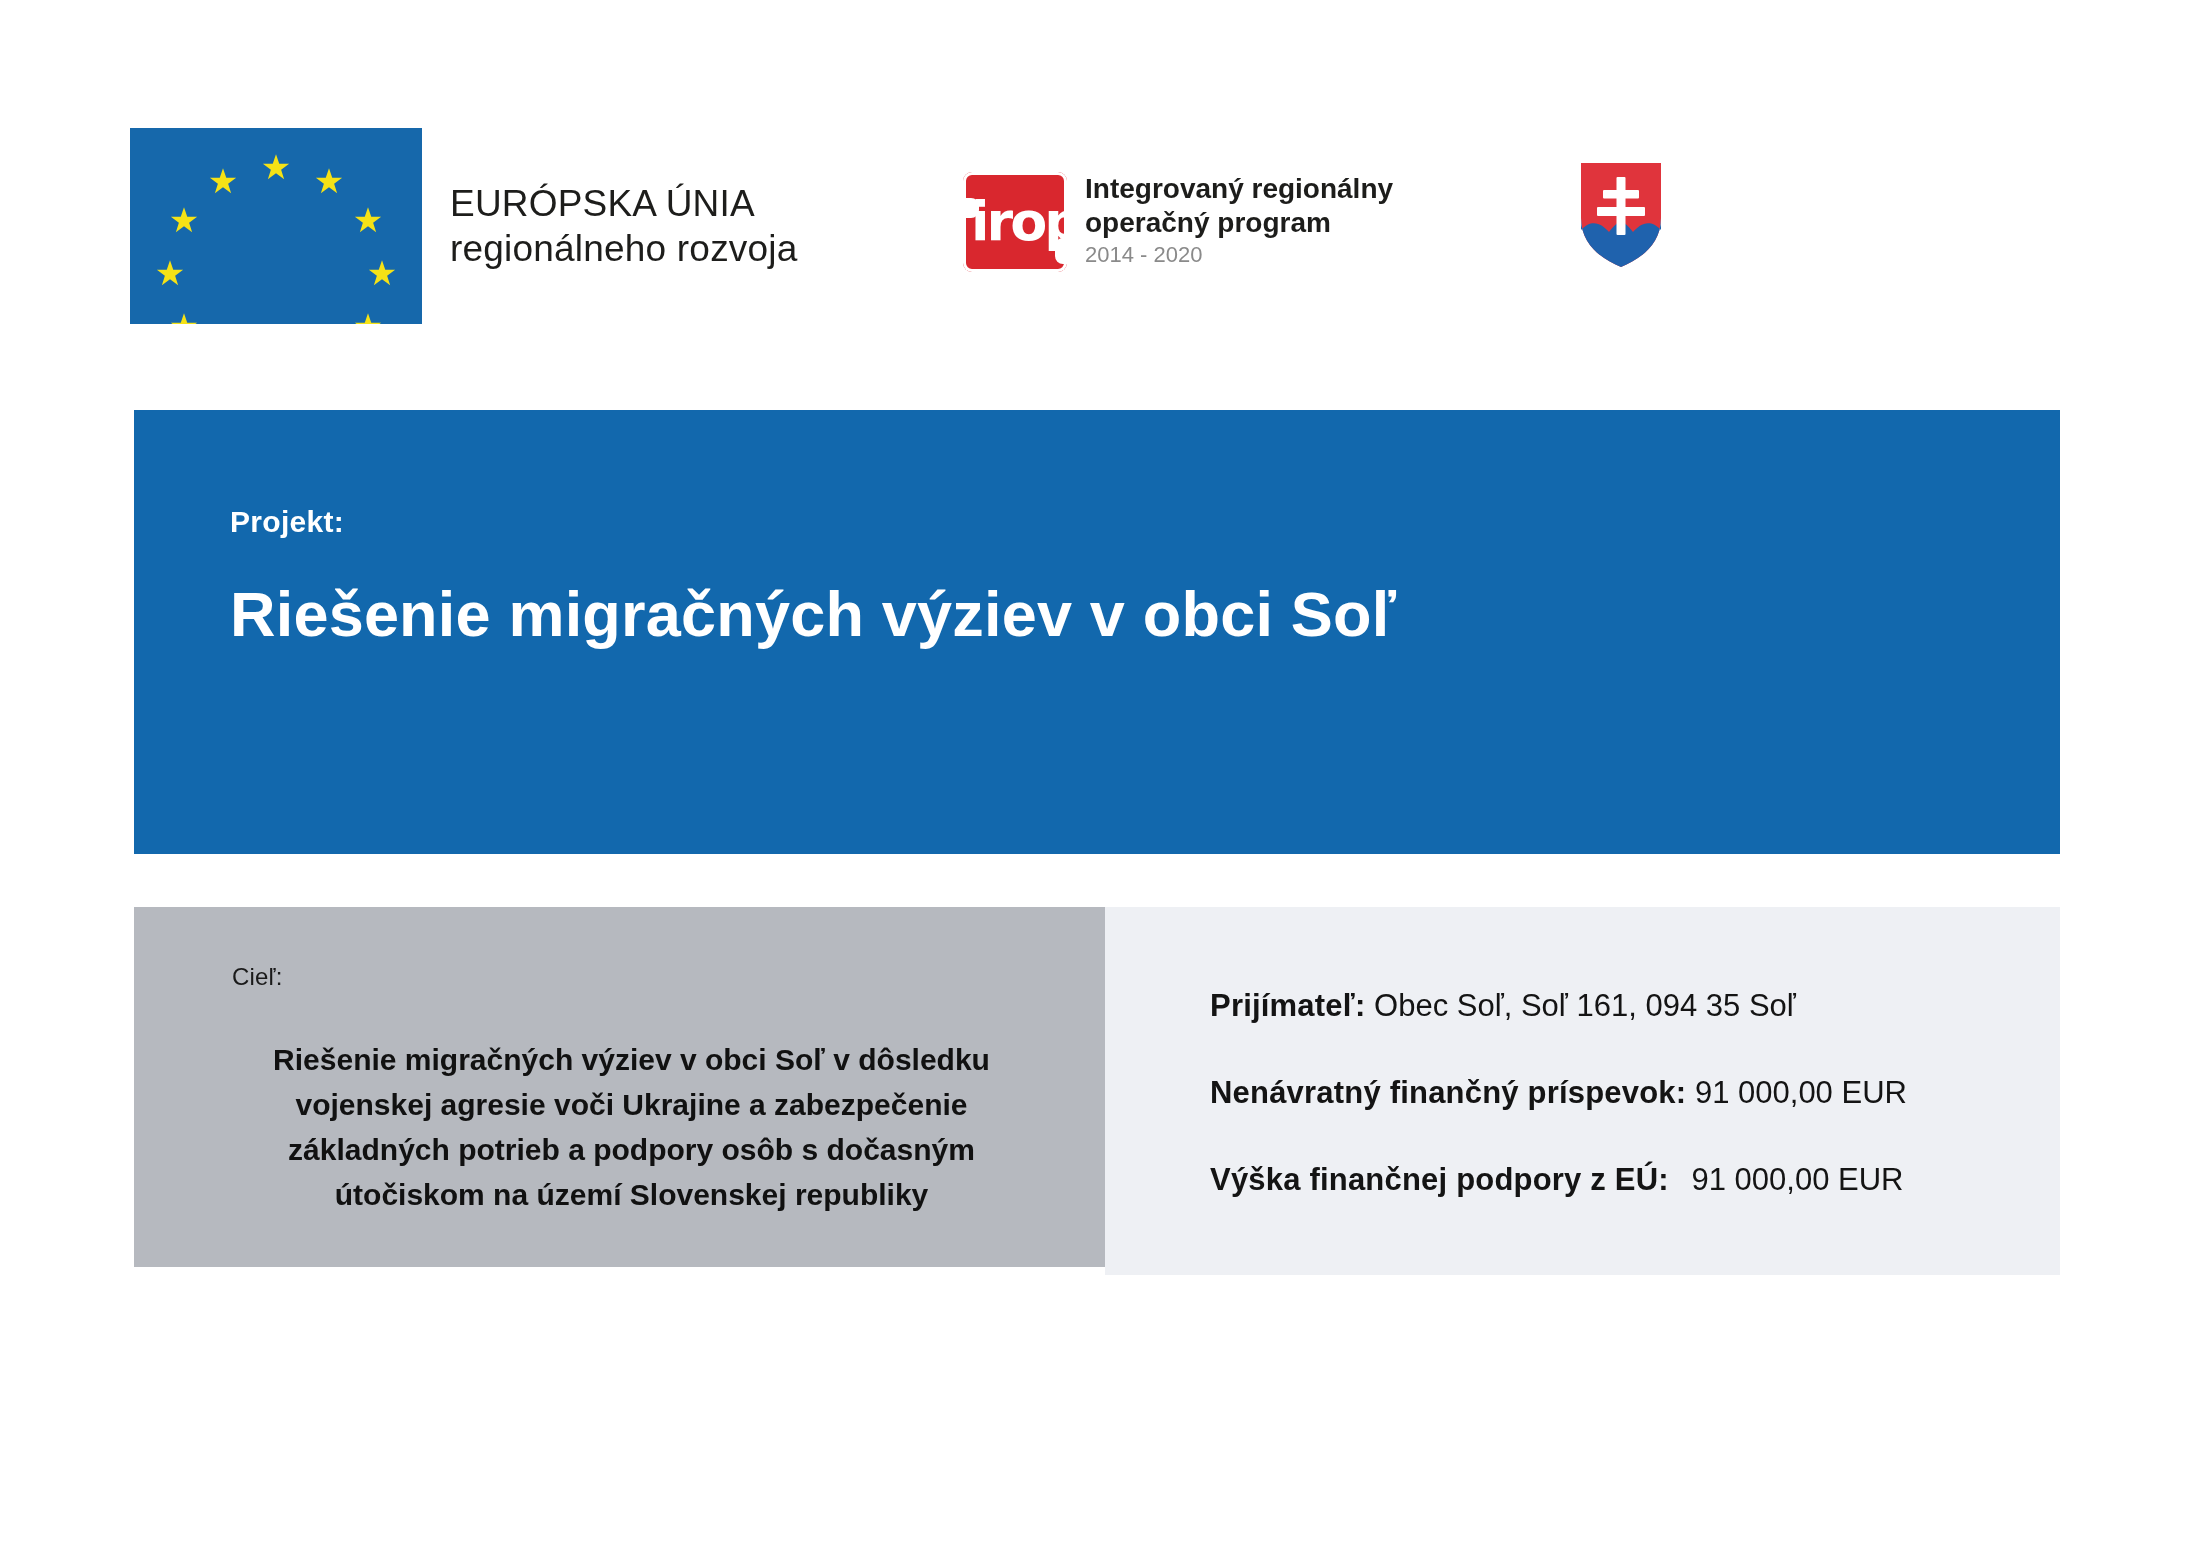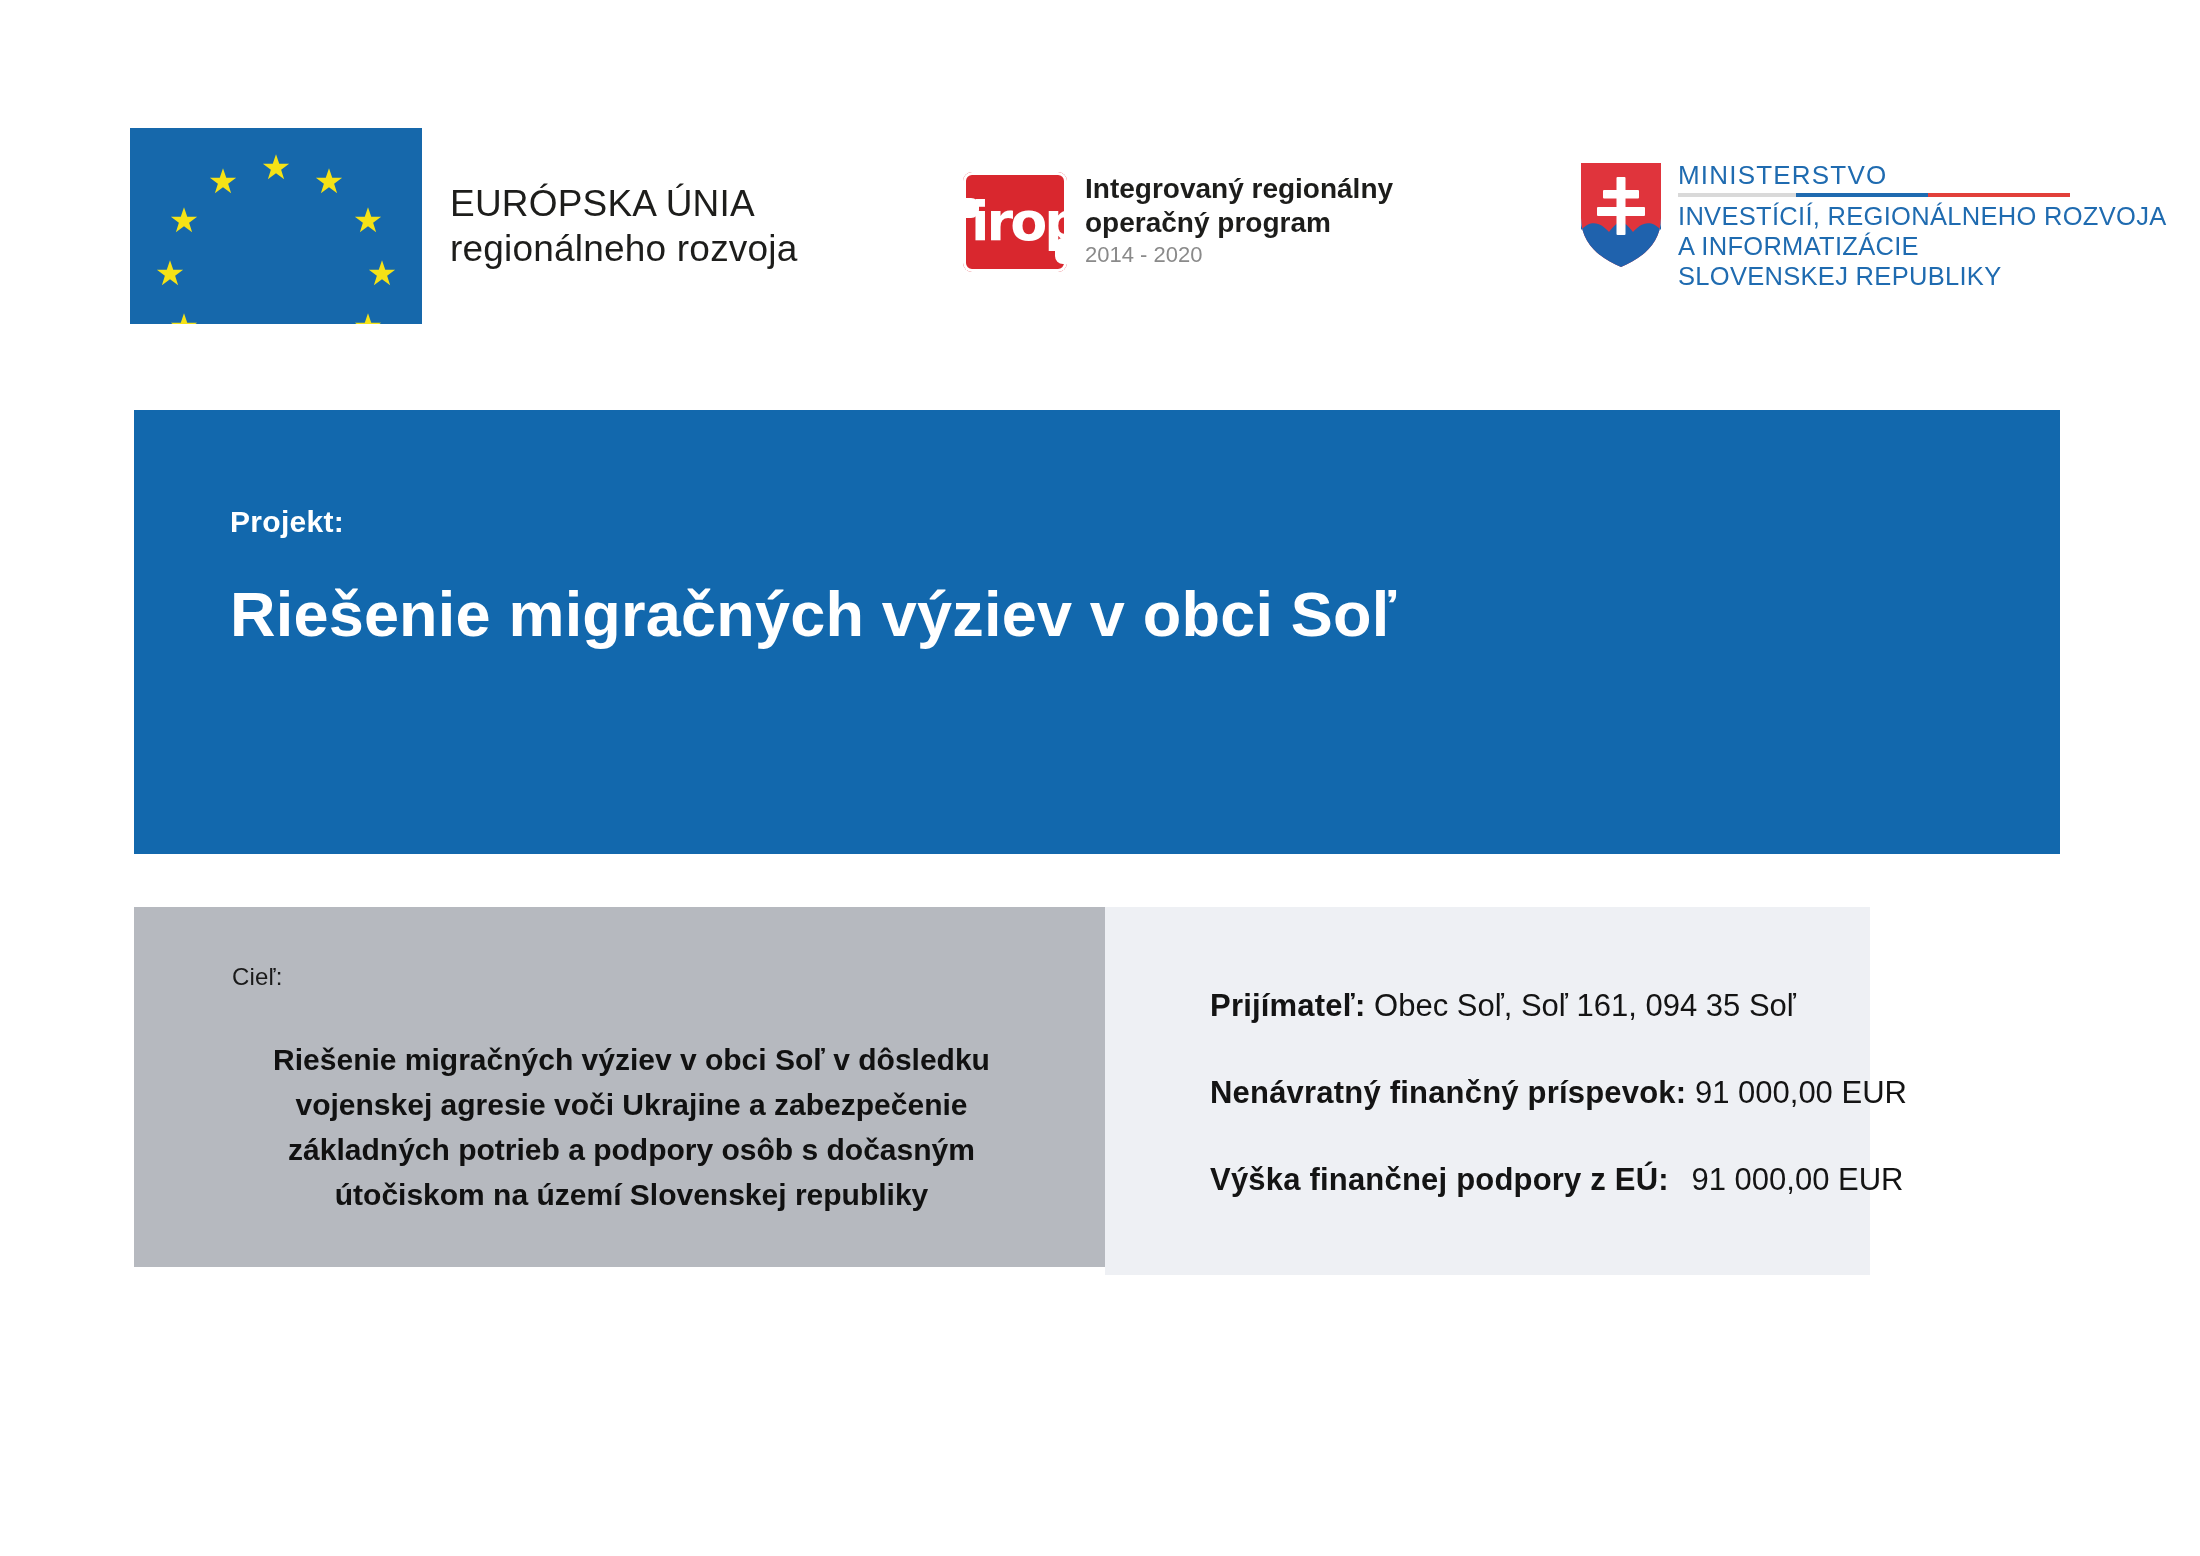--- a/index.html
+++ b/index.html
@@ -204,21 +204,21 @@
     color: #111111;
     padding: 0 50px;
     margin-left: 24px;
   }
   #goal-body div { white-space: nowrap; }
 
   #info-panel {
     position: absolute;
     left: 1105px;
     top: 907px;
-    width: 765px;
+    width: 955px;
     height: 368px;
     background: #eef0f4;
   }
   .info-row {
     position: absolute;
     left: 105px;
     font-size: 31px;
     color: #141414;
     white-space: nowrap;
   }
@@ -302,27 +302,20 @@
       <svg width="86" height="110" viewBox="0 0 86 110">
         <path d="M3 3 H83 V58 C83 86 60 100 43 107 C26 100 3 86 3 58 Z" fill="#e0343c"></path>
         <path d="M3 70 C14 58 24 64 31 72 C36 65 43 60 43 60 C43 60 50 65 55 72 C62 64 72 58 83 70 L83 58 C83 86 60 100 43 107 C26 100 3 86 3 58 Z" fill="#1f62ad"></path>
         <g fill="#ffffff">
           <rect x="38.5" y="17" width="9" height="58" rx="1"></rect>
           <rect x="25" y="30" width="36" height="8.5" rx="1"></rect>
           <rect x="19" y="47" width="48" height="9" rx="1"></rect>
         </g>
       </svg>
     </div>
-    <div id="ministry-text">
-      <div class="m-top">MINISTERSTVO</div>
-      <div id="ministry-rule"></div>
-      <div class="m-line">INVESTÍCIÍ, REGIONÁLNEHO ROZVOJA</div>
-      <div class="m-line">A INFORMATIZÁCIE</div>
-      <div class="m-line">SLOVENSKEJ REPUBLIKY</div>
-    </div>
   </div>
 </div>
 
 <div id="banner">
   <div id="banner-label">Projekt:</div>
   <div id="banner-title">Riešenie migračných výziev v obci Soľ</div>
 </div>
 
 <div id="goal-panel">
   <div id="goal-label">Cieľ:</div>

